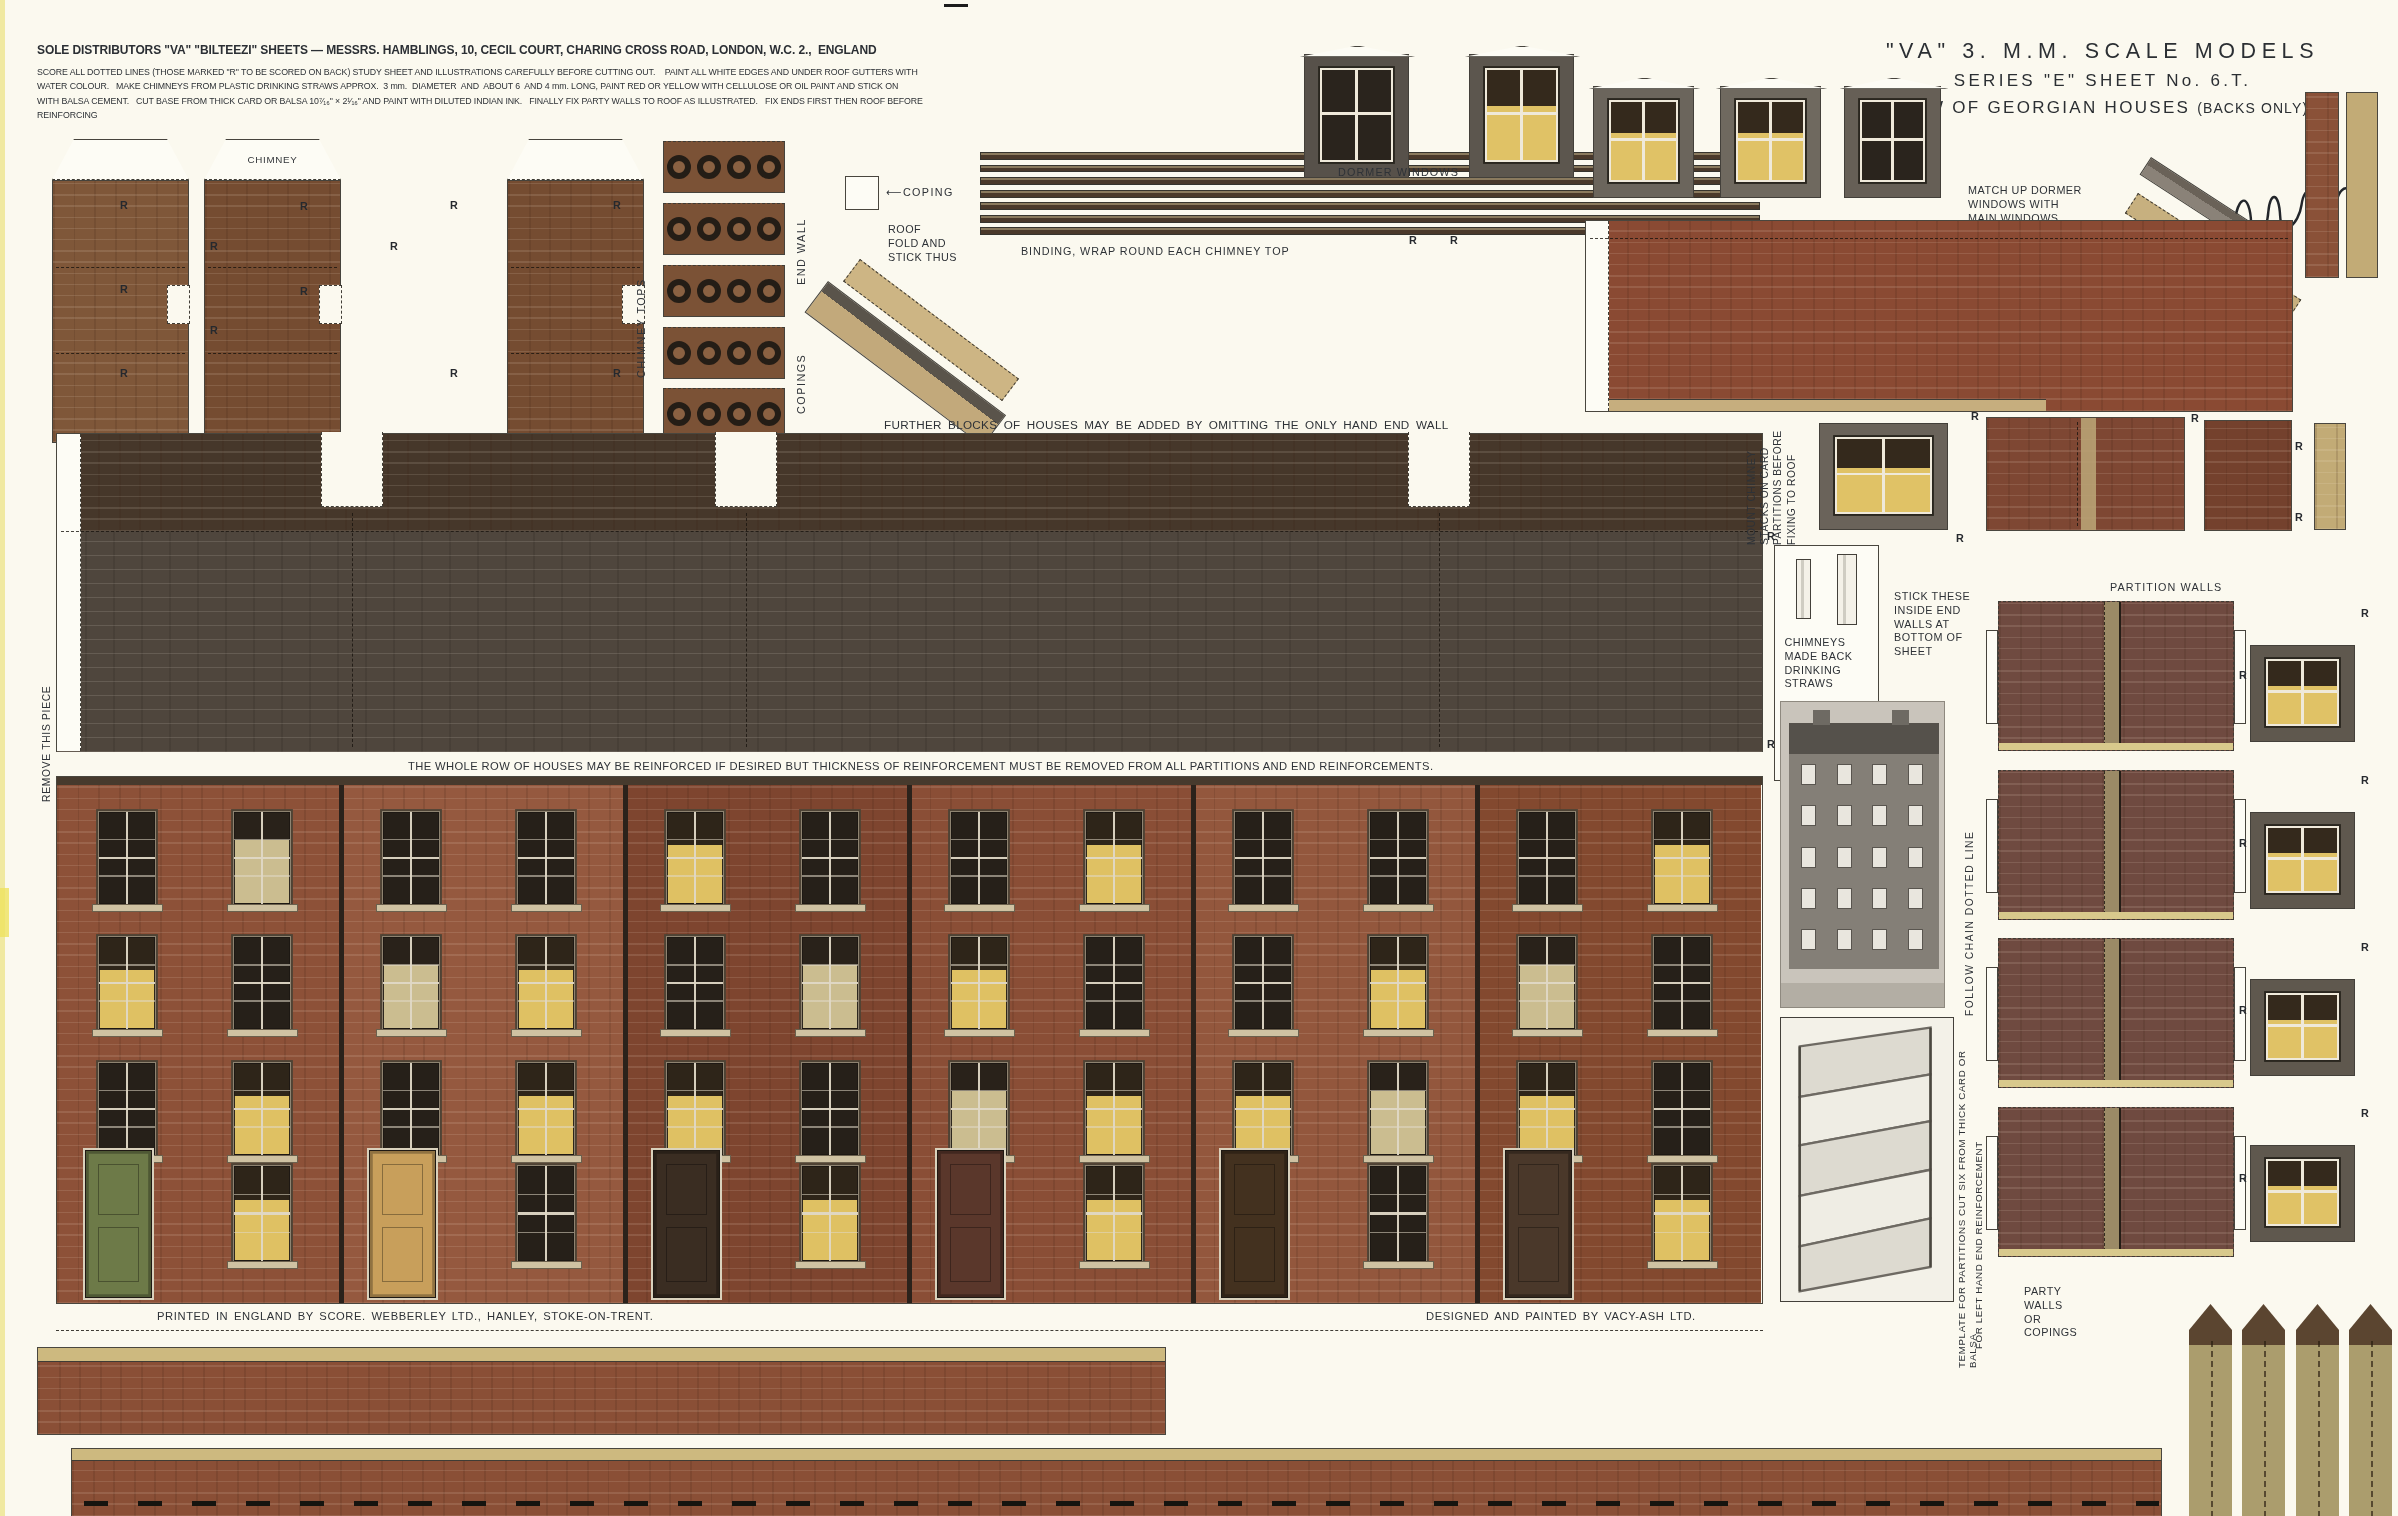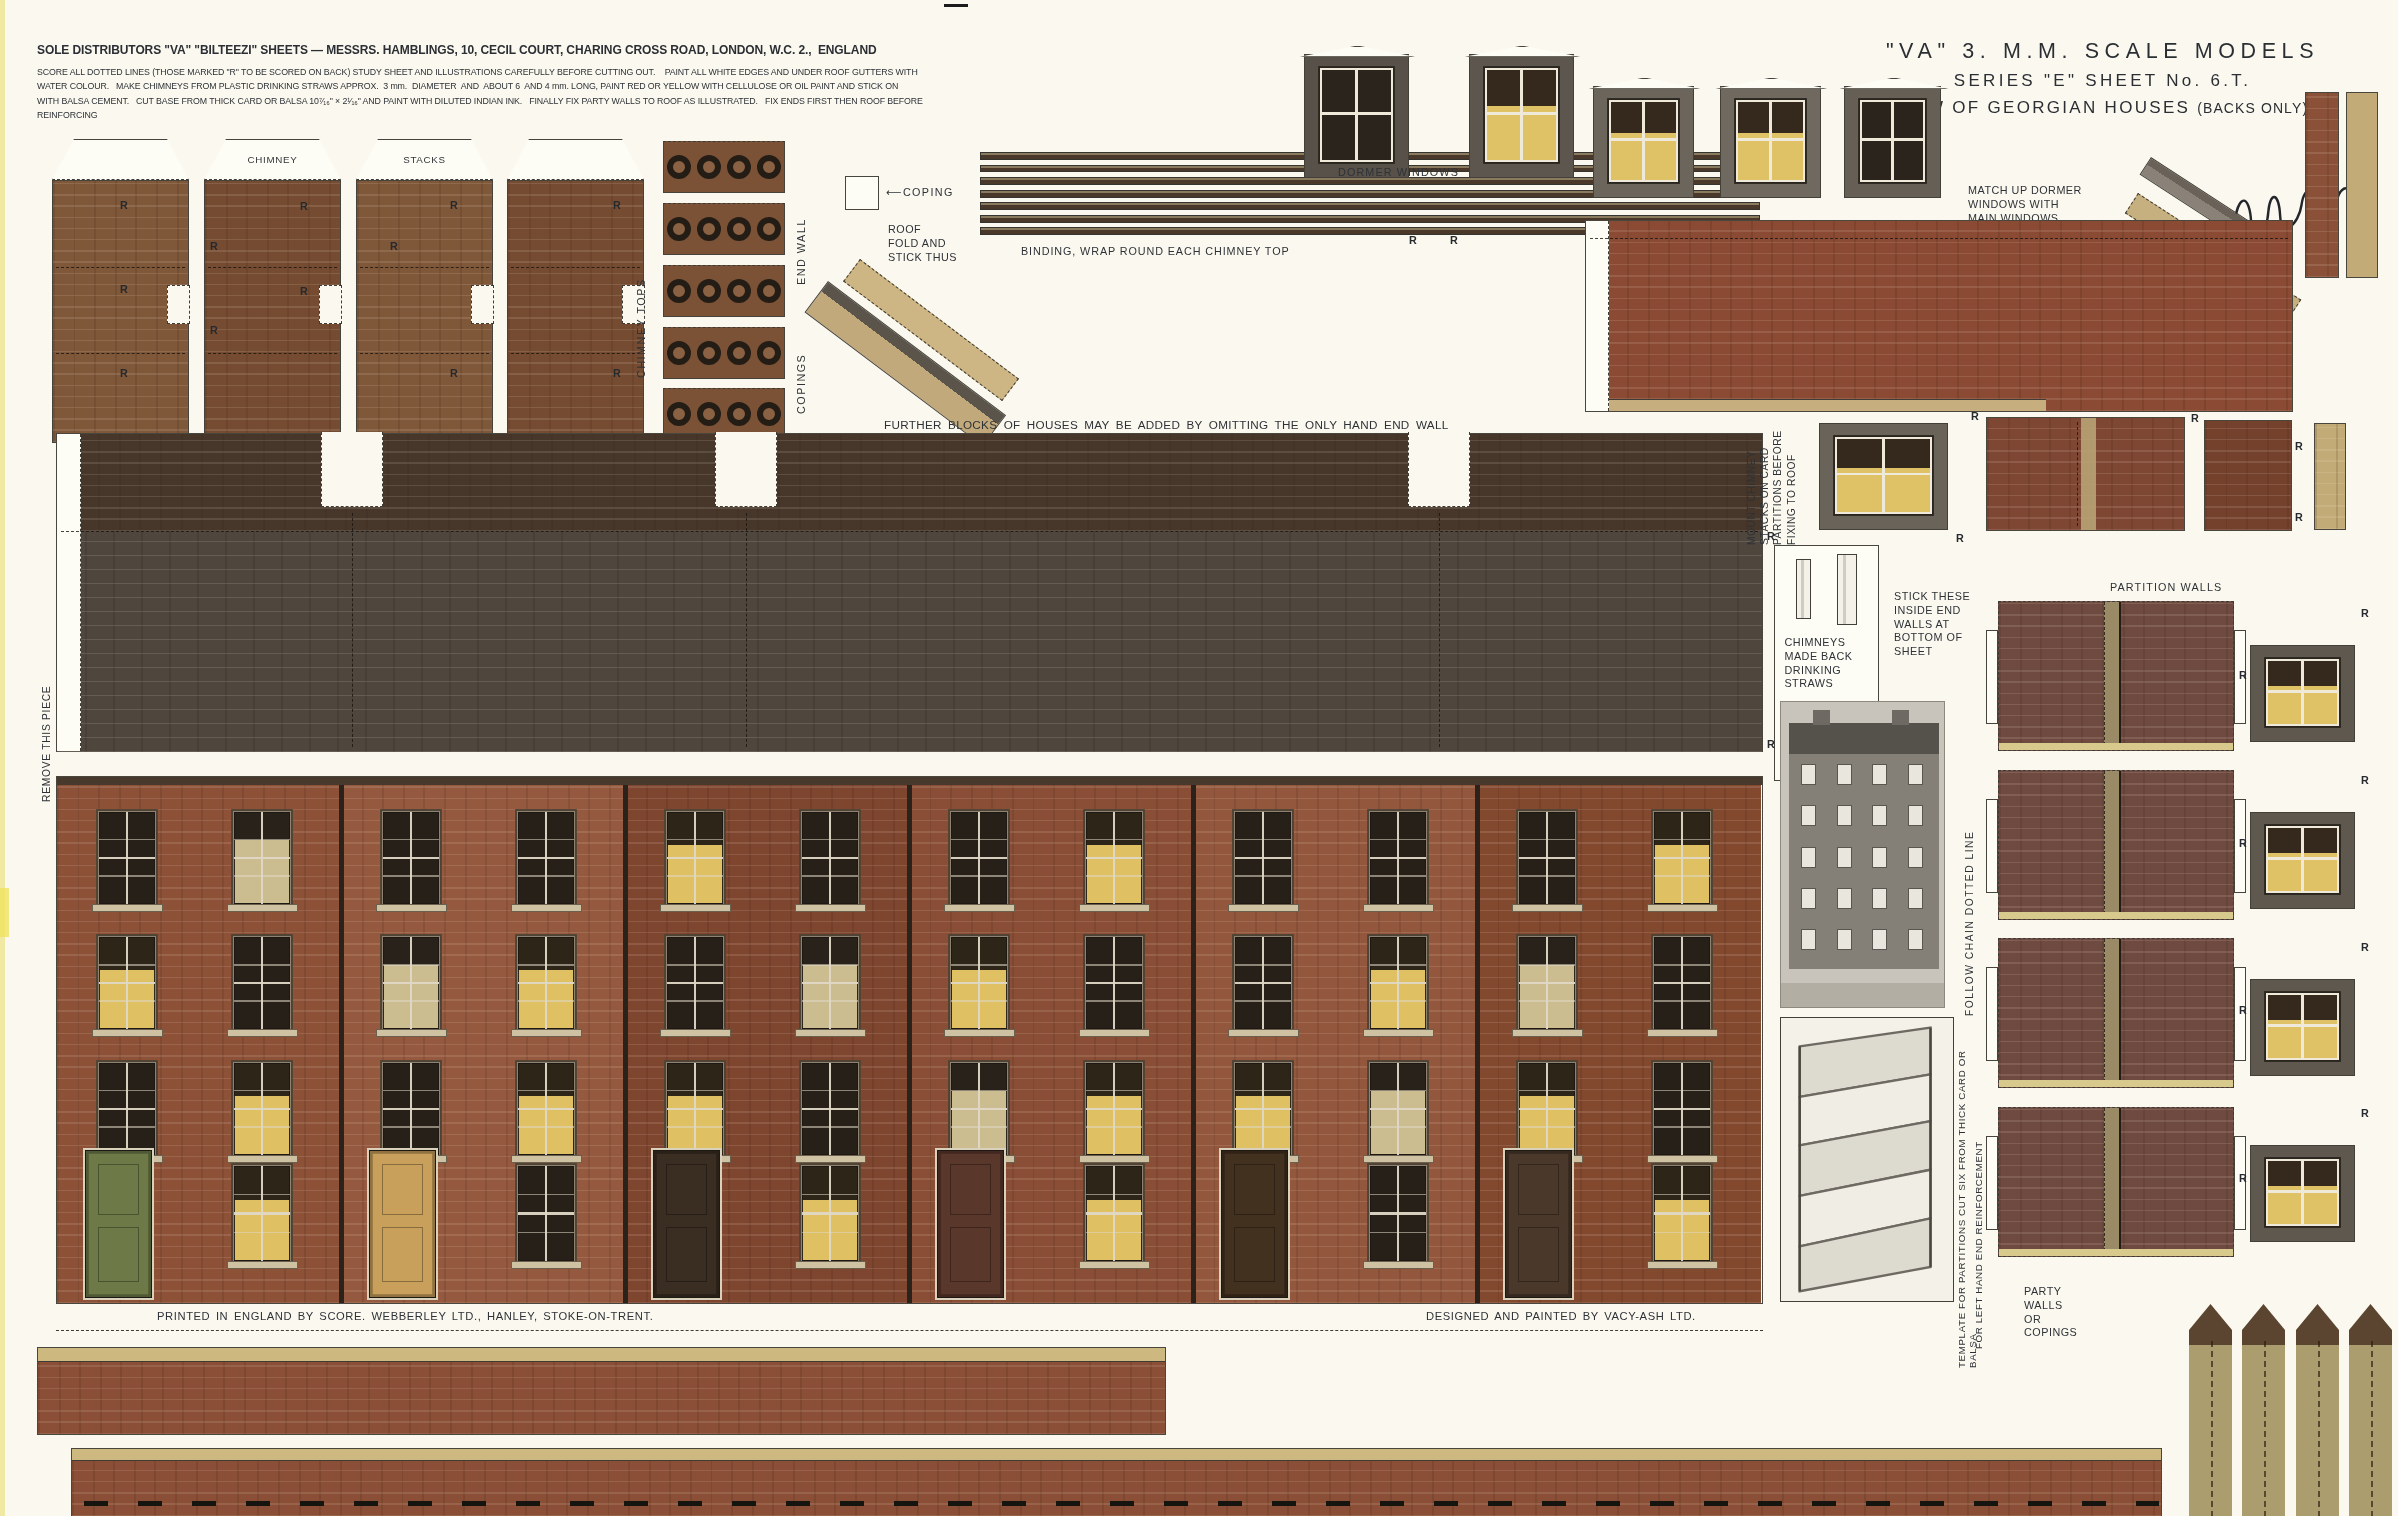--- a/index.html
+++ b/index.html
@@ -98,30 +98,20 @@
       <div style="left: 152px; top: 0px; width: 137px; height: 304px; position: absolute;">
         <div style="left: 0px; top: 0px; width: 100%; height: 41px; background: rgb(253, 252, 245); border-width: 1.4px 1.4px 1.6px; border-style: solid solid dashed; border-color: rgb(70, 67, 60) rgb(70, 67, 60) rgb(63, 60, 53); border-image: initial; display: flex; align-items: center; justify-content: center; clip-path: polygon(16% 0px, 84% 0px, 100% 100%, 0px 100%); position: absolute;">
           <span class="flapnote">CHIMNEY</span>
         </div>
         <div class="brick" style="left: 0px; top: 41px; width: 100%; height: 263px; background-color: rgb(117, 76, 49); border: 1.4px solid rgb(70, 67, 60); position: absolute;">
           <div style="left: 2.8px; right: 2.8px; top: 33%; border-top: 1.6px dashed rgba(25, 20, 15, 0.8); position: absolute;"></div>
           <div style="left: 2.8px; right: 2.8px; top: 66%; border-top: 1.6px dashed rgba(25, 20, 15, 0.8); position: absolute;"></div>
           <div style="right: -1.9px; top: 40%; width: 22.5px; height: 39px; background: rgb(251, 249, 239); border: 1.5px dashed rgb(63, 60, 53); position: absolute;"></div>
         </div>
       </div>
-      <div style="left: 304px; top: 0px; width: 137px; height: 304px; position: absolute;">
-        <div style="left: 0px; top: 0px; width: 100%; height: 41px; background: rgb(253, 252, 245); border-width: 1.4px 1.4px 1.6px; border-style: solid solid dashed; border-color: rgb(70, 67, 60) rgb(70, 67, 60) rgb(63, 60, 53); border-image: initial; display: flex; align-items: center; justify-content: center; clip-path: polygon(16% 0px, 84% 0px, 100% 100%, 0px 100%); position: absolute;">
-          <span class="flapnote">STACKS</span>
-        </div>
-        <div class="brick" style="left: 0px; top: 41px; width: 100%; height: 263px; background-color: rgb(127, 87, 57); border: 1.4px solid rgb(70, 67, 60); position: absolute;">
-          <div style="left: 2.8px; right: 2.8px; top: 33%; border-top: 1.6px dashed rgba(25, 20, 15, 0.8); position: absolute;"></div>
-          <div style="left: 2.8px; right: 2.8px; top: 66%; border-top: 1.6px dashed rgba(25, 20, 15, 0.8); position: absolute;"></div>
-          <div style="right: -1.9px; top: 40%; width: 22.5px; height: 39px; background: rgb(251, 249, 239); border: 1.5px dashed rgb(63, 60, 53); position: absolute;"></div>
-        </div>
-      </div>
       <div style="left: 455px; top: 0px; width: 137px; height: 304px; position: absolute;">
         <div style="left: 0px; top: 0px; width: 100%; height: 41px; background: rgb(253, 252, 245); border-width: 1.4px 1.4px 1.6px; border-style: solid solid dashed; border-color: rgb(70, 67, 60) rgb(70, 67, 60) rgb(63, 60, 53); border-image: initial; display: flex; align-items: center; justify-content: center; clip-path: polygon(16% 0px, 84% 0px, 100% 100%, 0px 100%); position: absolute;"></div>
         <div class="brick" style="left: 0px; top: 41px; width: 100%; height: 263px; background-color: rgb(117, 76, 49); border: 1.4px solid rgb(70, 67, 60); position: absolute;">
           <div style="left: 2.8px; right: 2.8px; top: 33%; border-top: 1.6px dashed rgba(25, 20, 15, 0.8); position: absolute;"></div>
           <div style="left: 2.8px; right: 2.8px; top: 66%; border-top: 1.6px dashed rgba(25, 20, 15, 0.8); position: absolute;"></div>
           <div style="right: -1.9px; top: 40%; width: 22.5px; height: 39px; background: rgb(251, 249, 239); border: 1.5px dashed rgb(63, 60, 53); position: absolute;"></div>
         </div>
       </div>
     </div>
 
@@ -234,20 +224,21 @@
     <div class="abs dashcut" style="left:1351px;top:-1.9px;width:62px;height:75px;background:#fbf9ef;border-top:none"></div>
     <div class="fold-v" style="left:295px;top:79px"></div>
     <div class="fold-v" style="left:689px;top:79px"></div>
     <div class="fold-v" style="left:1382px;top:79px"></div>
     <div class="fold-h" style="top:97px"></div>
   </div>
 
   <div class="abs vtext" style="left:41px;top:682px;height:120px;width:32px;font-size:10.3px;letter-spacing:0.7px">REMOVE THIS
 PIECE</div>
 
+  <div class="abs lbl" style="left:408px;top:759px;font-size:11.2px;letter-spacing:0.4px">THE  WHOLE  ROW  OF  HOUSES  MAY  BE  REINFORCED  IF  DESIRED  BUT  THICKNESS  OF  REINFORCEMENT  MUST  BE  REMOVED  FROM  ALL  PARTITIONS  AND  END  REINFORCEMENTS.</div>
 
   <div class="abs cut" id="wall" style="left:56px;top:776px;width:1707px;height:528px;overflow:hidden">
     <div class="abs" style="left:0;top:0;width:100%;height:8.4px;background:#473a2d;z-index:3"></div>
   <div class="brick" style="left: 0px; top: 0px; width: 284px; height: 526px; background-color: rgb(141, 81, 56); position: absolute;">
         <div class="win" style="left: 41px; top: 34px; width: 58px; height: 94px;"></div>
         <div class="win blind" style="left: 176px; top: 34px; width: 58px; height: 94px;"></div>
         <div class="win lit" style="left: 41px; top: 159px; width: 58px; height: 94px;"></div>
         <div class="win" style="left: 176px; top: 159px; width: 58px; height: 94px;"></div>
         <div class="win" style="left: 41px; top: 285px; width: 58px; height: 94px;"></div>
         <div class="win lit" style="left: 176px; top: 285px; width: 58px; height: 94px;"></div>

